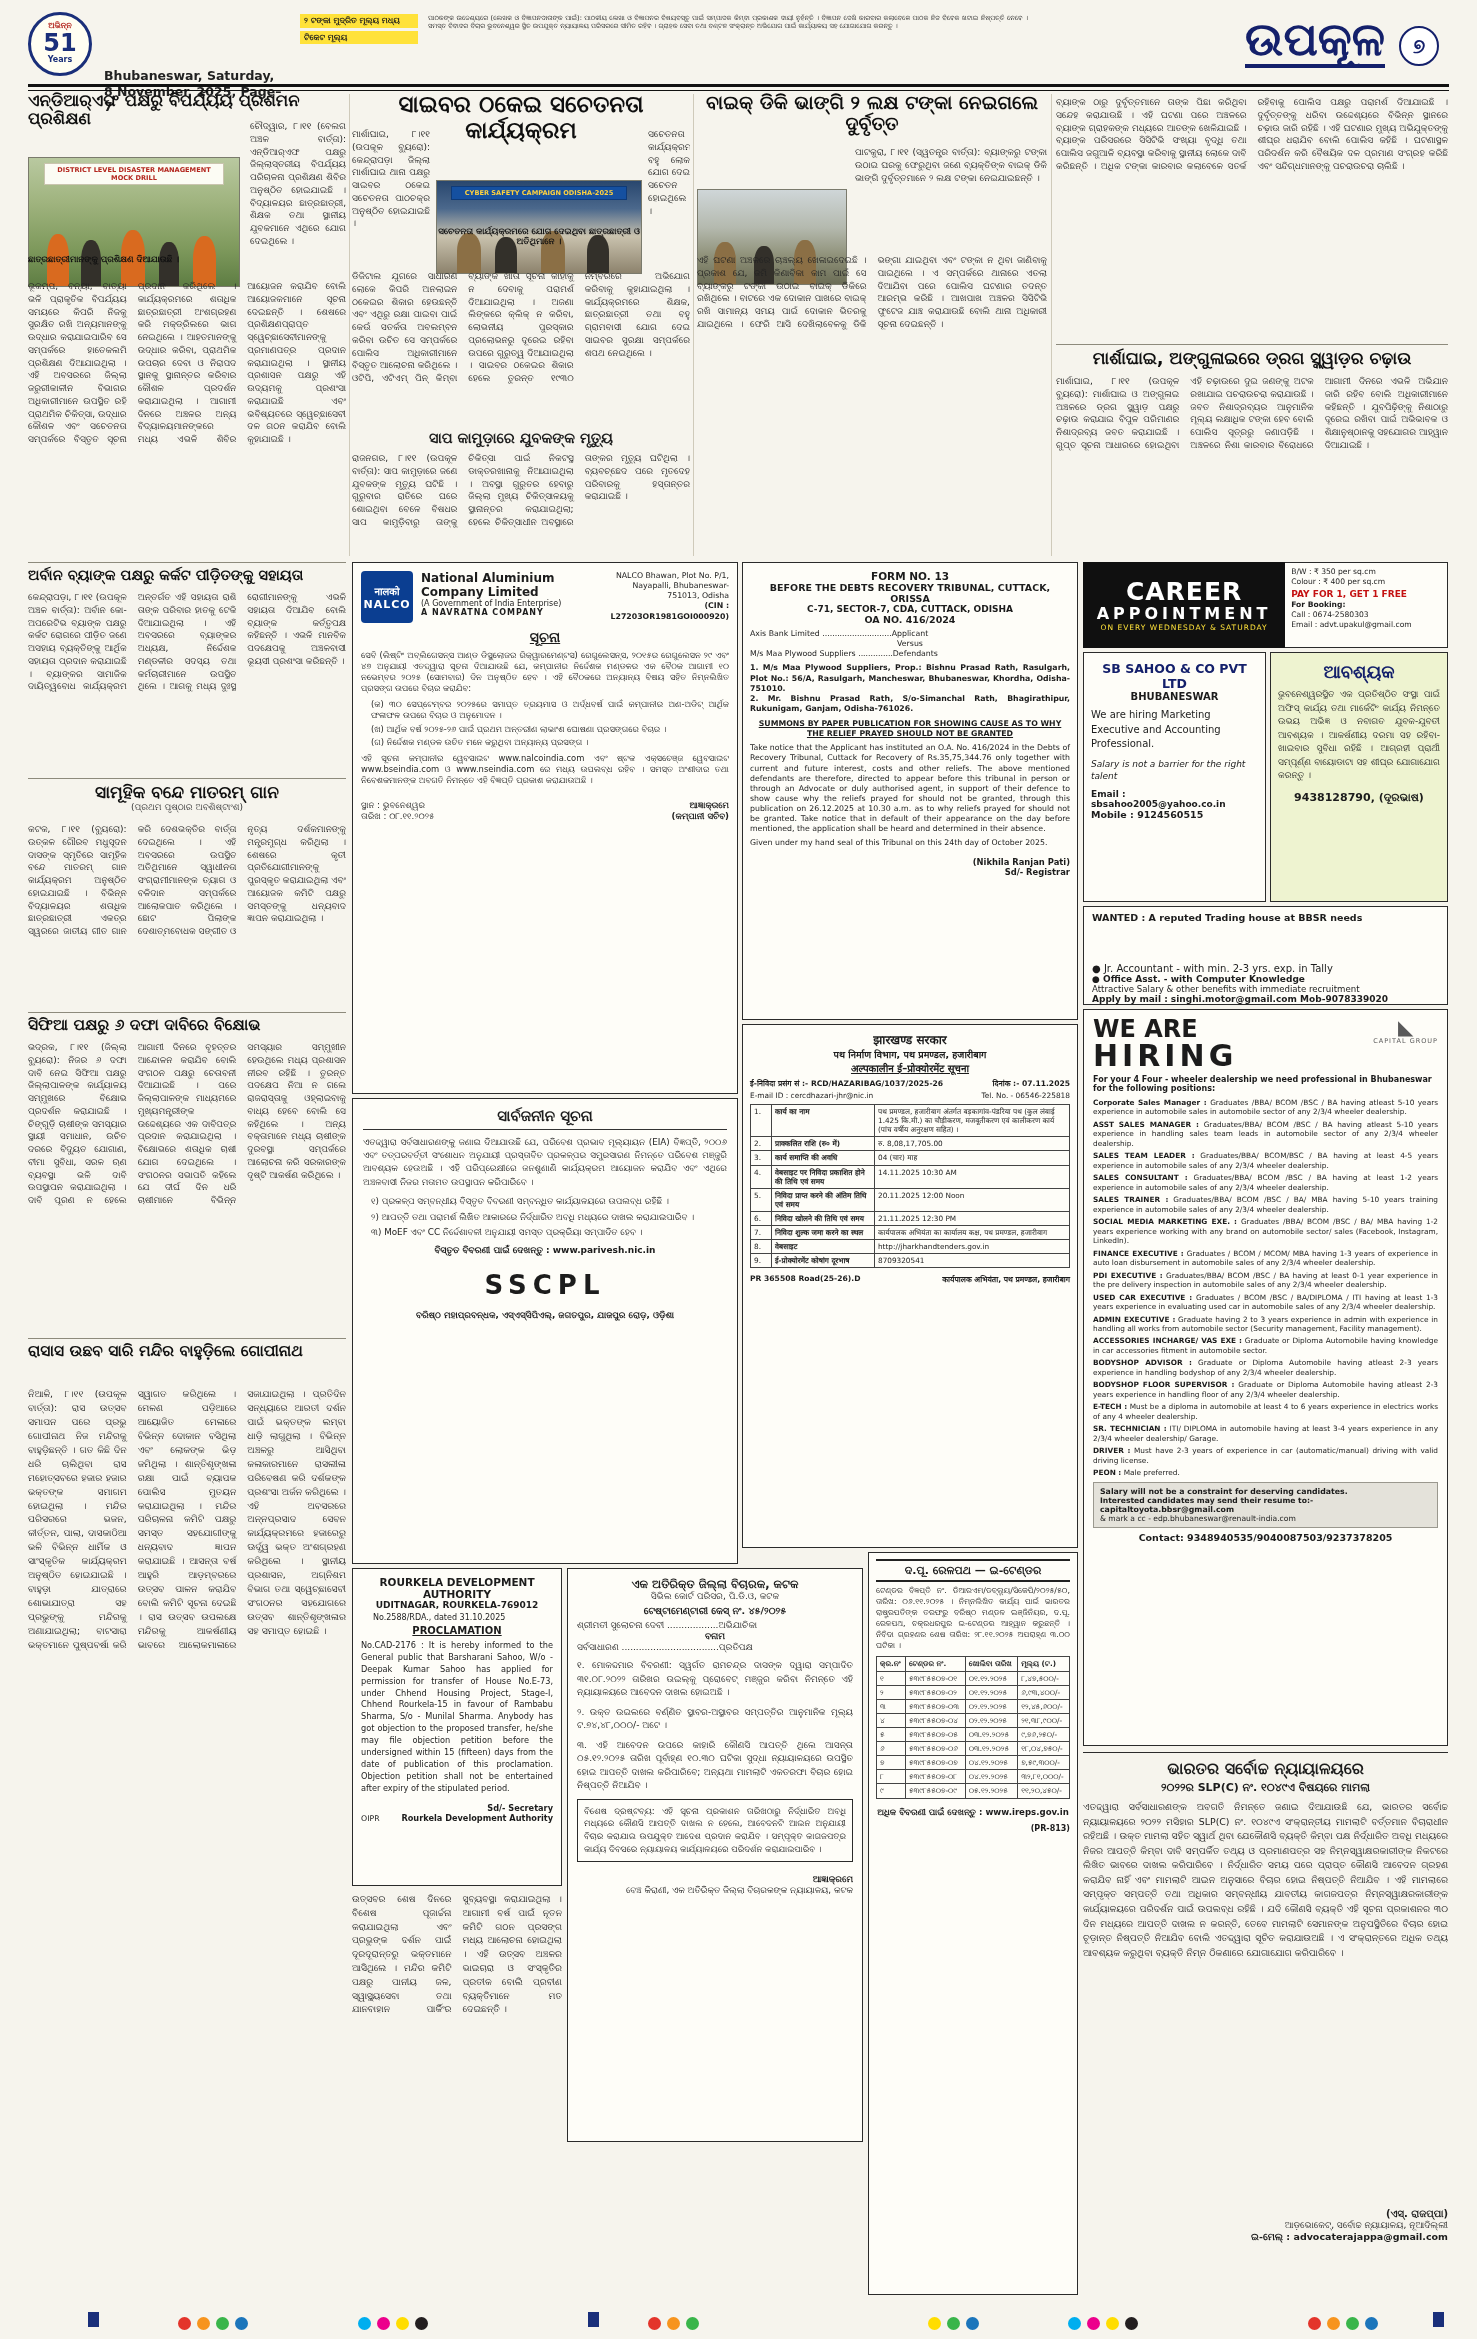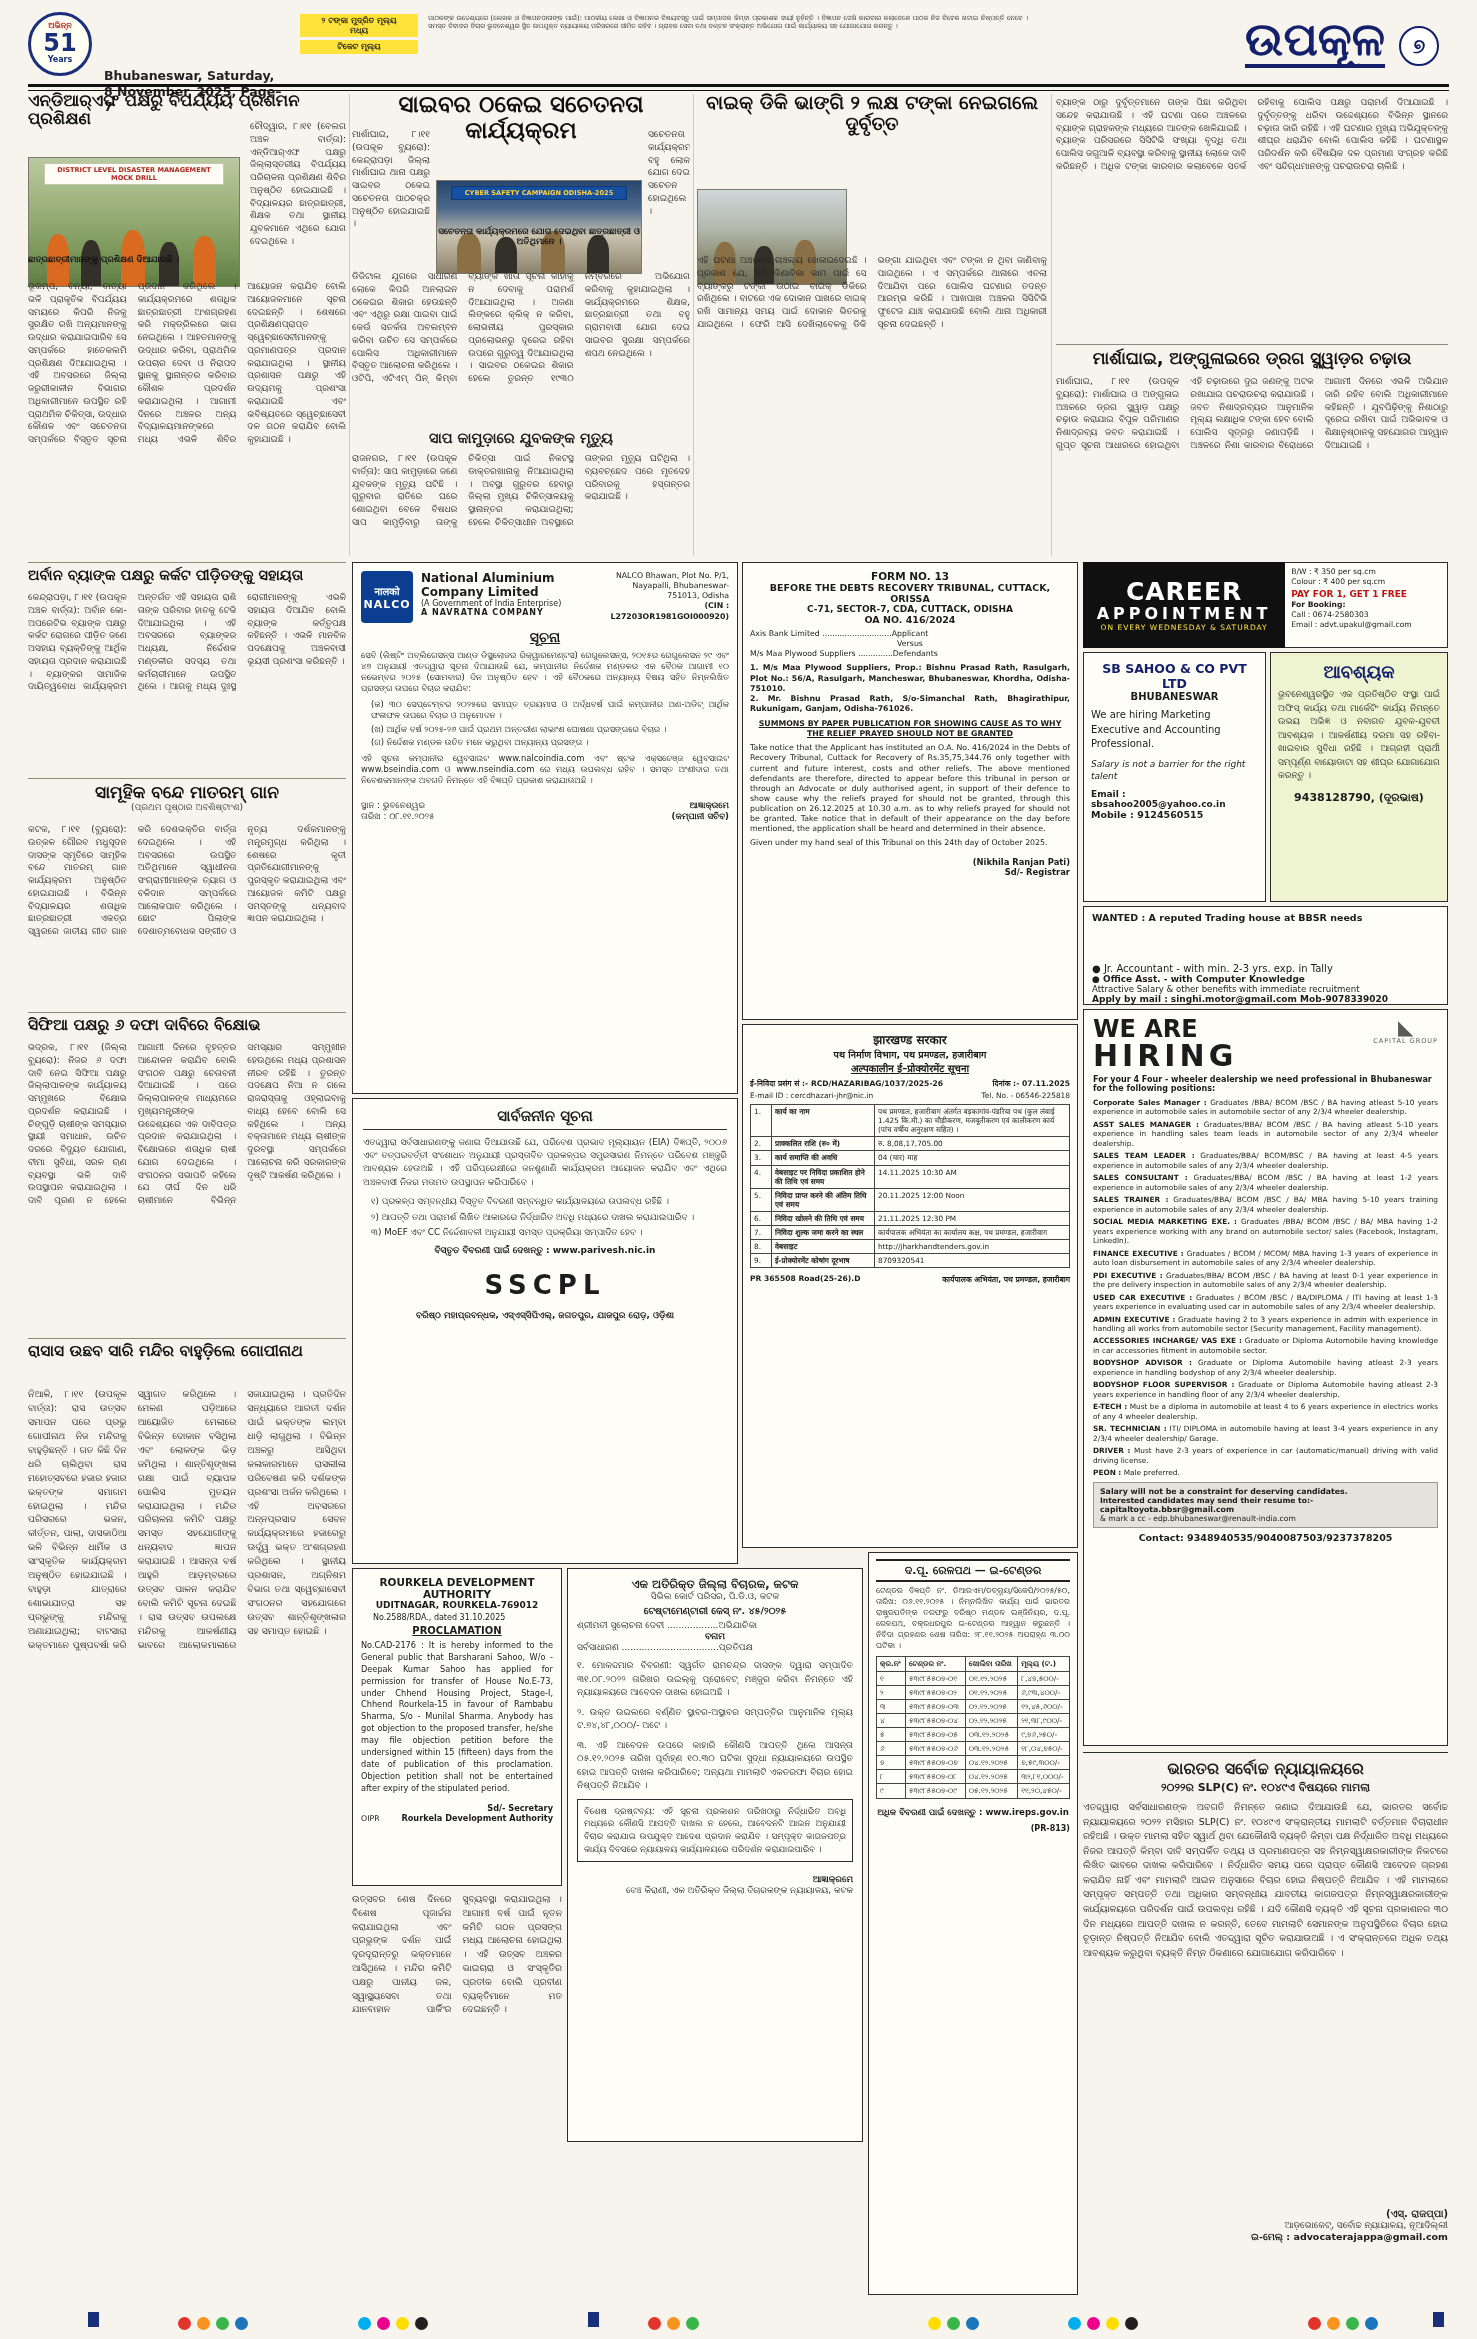--- a/index.html
+++ b/index.html
@@ -5,21 +5,21 @@
   html,body{margin:0;padding:0;}
   body{background:#dedbd2;font-family:"DejaVu Sans",sans-serif;}
   .page{position:relative;width:1477px;height:2339px;margin:0 auto;background:#f6f4ed;color:#1c1c1c;overflow:hidden;}
   .abs{position:absolute;}
   
   .badge{width:64px;height:64px;border-radius:50%;border:3px solid #1a2f7a;background:#fffef2;text-align:center;box-sizing:border-box;}
   .badge .b-top{font-size:8px;color:#b3261e;font-weight:bold;margin-top:6px;}
   .badge .b-years{font-size:24px;font-weight:800;color:#1a2f7a;line-height:1;}
   .badge .b-lbl{font-size:8px;color:#1a2f7a;font-weight:bold;}
   .dateline{font-size:12.5px;font-weight:bold;color:#222;line-height:1.25;margin-top:38px;}
-  .chip{background:#ffe23a;font-size:8px;font-weight:bold;padding:2px 20px;margin-bottom:3px;text-align:center;line-height:1.2;}
+  .chip{background:#ffe23a;font-size:8px;font-weight:bold;padding:2px 4px;margin-bottom:3px;text-align:left;line-height:1.2;}
   .disclaimer{font-size:6.6px;line-height:1.25;text-align:justify;color:#222;overflow:hidden;height:58px;}
   .paper-name{font-size:46px;font-weight:800;color:#14206b;line-height:1;border-bottom:4px solid #14206b;padding-bottom:2px;}
   .page-circle{width:36px;height:36px;border:2.5px solid #14206b;border-radius:50%;display:flex;align-items:center;justify-content:center;font-size:20px;font-weight:bold;color:#14206b;background:#fff;}
   .rule-double{border-top:3px solid #111;border-bottom:1px solid #111;height:3px;}
   
   .hl{font-weight:bold;color:#0f0f0f;line-height:1.12;}
   .hl-c{text-align:center;}
   .bt{font-size:9px;line-height:1.42;text-align:justify;color:#222;overflow:hidden;}
   .c2{column-count:2;column-gap:11px;}
   .c3{column-count:3;column-gap:11px;}
@@ -124,20 +124,21 @@
     <div class="abs bt c3" style="left:0;top:360px;width:338px;height:102px;">ରାଜନଗର, ୮।୧୧ (ଉପକୂଳ ବାର୍ତ୍ତା): ସାପ କାମୁଡ଼ାରେ ଜଣେ ଯୁବକଙ୍କ ମୃତ୍ୟୁ ଘଟିଛି । ଗୁରୁବାର ରାତିରେ ଘରେ ଶୋଇଥିବା ବେଳେ ବିଷଧର ସାପ କାମୁଡ଼ିବାରୁ ତାଙ୍କୁ ଚିକିତ୍ସା ପାଇଁ ନିକଟସ୍ଥ ଡାକ୍ତରଖାନାକୁ ନିଆଯାଇଥିଲା । ଅବସ୍ଥା ଗୁରୁତର ହେବାରୁ ଜିଲ୍ଲା ମୁଖ୍ୟ ଚିକିତ୍ସାଳୟକୁ ସ୍ଥାନାନ୍ତର କରାଯାଇଥିଲା; ହେଲେ ଚିକିତ୍ସାଧୀନ ଅବସ୍ଥାରେ ତାଙ୍କର ମୃତ୍ୟୁ ଘଟିଥିଲା । ବ୍ୟବଚ୍ଛେଦ ପରେ ମୃତଦେହ ପରିବାରକୁ ହସ୍ତାନ୍ତର କରାଯାଇଛି ।</div>
   </div>
 
   <div class="abs" style="left:697px;top:92px;width:350px;height:466px;">
     <div class="hl hl-c" style="font-size:19px;">ବାଇକ୍ ଡିକି ଭାଙ୍ଗି ୨ ଲକ୍ଷ ଟଙ୍କା ନେଇଗଲେ ଦୁର୍ବୃତ୍ତ</div>
     <div class="abs photo ph-street" style="left:0;top:54px;width:150px;height:96px;">
       <div class="fig uni" style="left:16px;width:22px;height:42px;"></div>
       <div class="fig" style="left:56px;width:20px;height:38px;"></div>
       <div class="fig uni" style="left:96px;width:22px;height:44px;"></div>
     </div>
+    <div class="abs bt" style="left:158px;top:54px;width:192px;height:100px;">ପାଟକୁରା, ୮।୧୧ (ସ୍ୱତନ୍ତ୍ର ବାର୍ତ୍ତା): ବ୍ୟାଙ୍କରୁ ଟଙ୍କା ଉଠାଇ ଘରକୁ ଫେରୁଥିବା ଜଣେ ବ୍ୟକ୍ତିଙ୍କ ବାଇକ୍ ଡିକି ଭାଙ୍ଗି ଦୁର୍ବୃତ୍ତମାନେ ୨ ଲକ୍ଷ ଟଙ୍କା ନେଇଯାଇଛନ୍ତି ।</div>
     <div class="abs bt c2" style="left:0;top:162px;width:350px;height:300px;">ଏହି ଘଟଣା ଅଞ୍ଚଳରେ ଚାଞ୍ଚଲ୍ୟ ଖେଳାଇଦେଇଛି । ପ୍ରକାଶ ଯେ, ଜମି କିଣାବିକା କାମ ପାଇଁ ସେ ବ୍ୟାଙ୍କରୁ ଟଙ୍କା ଉଠାଇ ବାଇକ୍ ଡିକିରେ ରଖିଥିଲେ । ବାଟରେ ଏକ ଦୋକାନ ପାଖରେ ବାଇକ୍ ରଖି ସାମାନ୍ୟ ସମୟ ପାଇଁ ଦୋକାନ ଭିତରକୁ ଯାଇଥିଲେ । ଫେରି ଆସି ଦେଖିଲାବେଳକୁ ଡିକି ଭଙ୍ଗା ଯାଇଥିବା ଏବଂ ଟଙ୍କା ନ ଥିବା ଜାଣିବାକୁ ପାଇଥିଲେ । ଏ ସମ୍ପର୍କରେ ଥାନାରେ ଏତଲା ଦିଆଯିବା ପରେ ପୋଲିସ ଘଟଣାର ତଦନ୍ତ ଆରମ୍ଭ କରିଛି । ଆଖପାଖ ଅଞ୍ଚଳର ସିସିଟିଭି ଫୁଟେଜ ଯାଞ୍ଚ କରାଯାଉଛି ବୋଲି ଥାନା ଅଧିକାରୀ ସୂଚନା ଦେଇଛନ୍ତି ।</div>
   </div>
 
   <div class="abs bt c2" style="left:1056px;top:96px;width:392px;height:242px;">ବ୍ୟାଙ୍କ ଠାରୁ ଦୁର୍ବୃତ୍ତମାନେ ତାଙ୍କ ପିଛା କରିଥିବା ସନ୍ଦେହ କରାଯାଉଛି । ଏହି ଘଟଣା ପରେ ଅଞ୍ଚଳରେ ବ୍ୟାଙ୍କ ଗ୍ରାହକଙ୍କ ମଧ୍ୟରେ ଆତଙ୍କ ଖେଳିଯାଇଛି । ବ୍ୟାଙ୍କ ପରିସରରେ ସିସିଟିଭି ସଂଖ୍ୟା ବୃଦ୍ଧି ତଥା ପୋଲିସ ଜଗୁଆଳି ବ୍ୟବସ୍ଥା କରିବାକୁ ସ୍ଥାନୀୟ ଲୋକେ ଦାବି କରିଛନ୍ତି । ଅଧିକ ଟଙ୍କା କାରବାର କଲାବେଳେ ସତର୍କ ରହିବାକୁ ପୋଲିସ ପକ୍ଷରୁ ପରାମର୍ଶ ଦିଆଯାଇଛି । ଦୁର୍ବୃତ୍ତଙ୍କୁ ଧରିବା ଉଦ୍ଦେଶ୍ୟରେ ବିଭିନ୍ନ ସ୍ଥାନରେ ଚଢ଼ାଉ ଜାରି ରହିଛି । ଏହି ଘଟଣାର ମୁଖ୍ୟ ଅଭିଯୁକ୍ତଙ୍କୁ ଶୀଘ୍ର ଧରାଯିବ ବୋଲି ପୋଲିସ କହିଛି । ଘଟଣାସ୍ଥଳ ପରିଦର୍ଶନ କରି ବୈଷୟିକ ଦଳ ପ୍ରମାଣ ସଂଗ୍ରହ କରିଛି ଏବଂ ସନ୍ଦିଗ୍ଧମାନଙ୍କୁ ପଚରାଉଚରା ଚାଲିଛି ।</div>
 
   <div class="abs" style="left:1056px;top:344px;width:392px;height:214px;border-top:1px solid #8d8a7c;padding-top:4px;box-sizing:border-box;">
     <div class="hl hl-c" style="font-size:17px;">ମାର୍ଶାଘାଇ, ଅଙ୍ଗୁଳାଇରେ ଡ୍ରଗ ସ୍କ୍ୱାଡ଼ର ଚଢ଼ାଉ</div>
     <div class="abs bt c3" style="left:0;top:30px;width:392px;height:178px;">ମାର୍ଶାଘାଇ, ୮।୧୧ (ଉପକୂଳ ବ୍ୟୁରୋ): ମାର୍ଶାଘାଇ ଓ ଅଙ୍ଗୁଳାଇ ଅଞ୍ଚଳରେ ଡ୍ରଗ ସ୍କ୍ୱାଡ଼ ପକ୍ଷରୁ ଚଢ଼ାଉ କରାଯାଇ ବିପୁଳ ପରିମାଣର ନିଶାଦ୍ରବ୍ୟ ଜବତ କରାଯାଇଛି । ଗୁପ୍ତ ସୂଚନା ଆଧାରରେ ହୋଇଥିବା ଏହି ଚଢ଼ାଉରେ ଦୁଇ ଜଣଙ୍କୁ ଅଟକ ରଖାଯାଇ ପଚରାଉଚରା କରାଯାଉଛି । ଜବତ ନିଶାଦ୍ରବ୍ୟର ଆନୁମାନିକ ମୂଲ୍ୟ ଲକ୍ଷାଧିକ ଟଙ୍କା ହେବ ବୋଲି ପୋଲିସ ସୂତ୍ରରୁ ଜଣାପଡ଼ିଛି । ଅଞ୍ଚଳରେ ନିଶା କାରବାର ବିରୋଧରେ ଆଗାମୀ ଦିନରେ ଏଭଳି ଅଭିଯାନ ଜାରି ରହିବ ବୋଲି ଅଧିକାରୀମାନେ କହିଛନ୍ତି । ଯୁବପିଢ଼ିଙ୍କୁ ନିଶାଠାରୁ ଦୂରେଇ ରଖିବା ପାଇଁ ଅଭିଭାବକ ଓ ଶିକ୍ଷାନୁଷ୍ଠାନକୁ ସହଯୋଗର ଆହ୍ୱାନ ଦିଆଯାଇଛି ।</div>
   </div>
 

